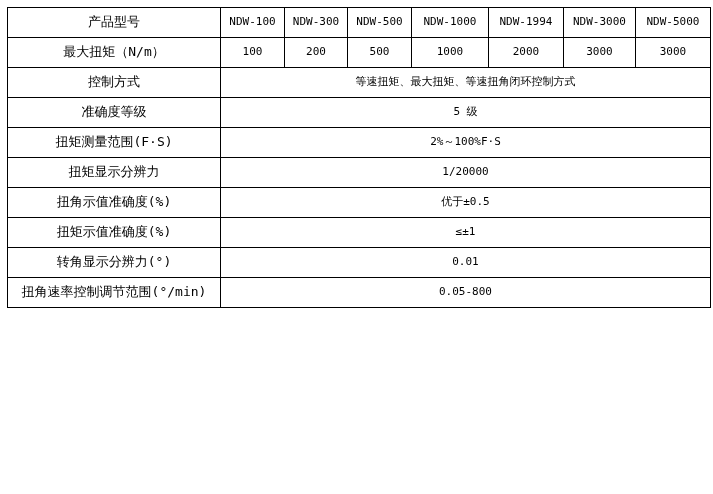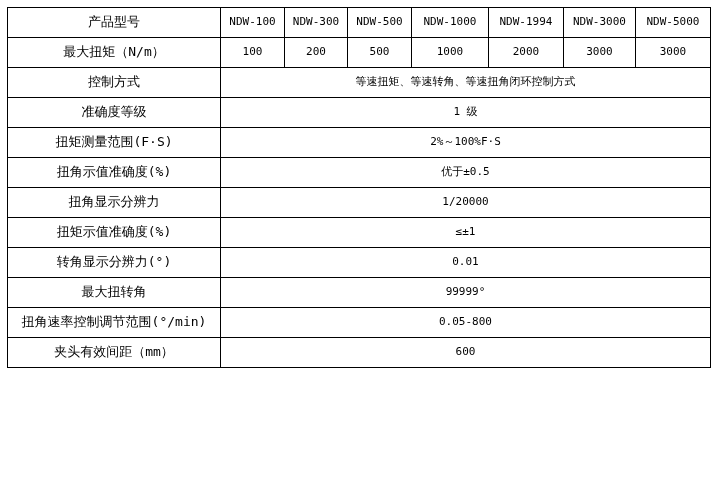--- a/index.html
+++ b/index.html
@@ -72,53 +72,45 @@
         <td>100</td>
         <td>200</td>
         <td>500</td>
         <td>1000</td>
         <td>2000</td>
         <td>3000</td>
         <td>3000</td>
       </tr>
       <tr>
         <td class="lbl">控制方式</td>
-        <td colspan="7">等速扭矩、等速转角、等速扭角闭环控制方式</td>
+        <td colspan="7">等速扭矩、最大扭矩、等速扭角闭环控制方式</td>
       </tr>
       <tr>
         <td class="lbl">准确度等级</td>
-        <td colspan="7">1 级</td>
+        <td colspan="7">5 级</td>
       </tr>
       <tr>
         <td class="lbl">扭矩测量范围(F·S)</td>
         <td colspan="7">2%～100%F·S</td>
       </tr>
       <tr>
+        <td class="lbl">扭矩显示分辨力</td>
+        <td colspan="7">1/20000</td>
+      </tr>
+      <tr>
         <td class="lbl">扭角示值准确度(%)</td>
         <td colspan="7">优于±0.5</td>
-      </tr>
-      <tr>
-        <td class="lbl">扭角显示分辨力</td>
-        <td colspan="7">1/20000</td>
       </tr>
       <tr>
         <td class="lbl">扭矩示值准确度(%)</td>
         <td colspan="7">≤±1</td>
       </tr>
       <tr>
         <td class="lbl">转角显示分辨力(°)</td>
         <td colspan="7">0.01</td>
       </tr>
       <tr>
-        <td class="lbl">最大扭转角</td>
-        <td colspan="7">99999°</td>
-      </tr>
-      <tr>
         <td class="lbl">扭角速率控制调节范围(°/min)</td>
         <td colspan="7">0.05-800</td>
-      </tr>
-      <tr>
-        <td class="lbl">夹头有效间距（mm）</td>
-        <td colspan="7">600</td>
       </tr>
     </tbody>
   </table>
 </div>
 
 </body></html>

